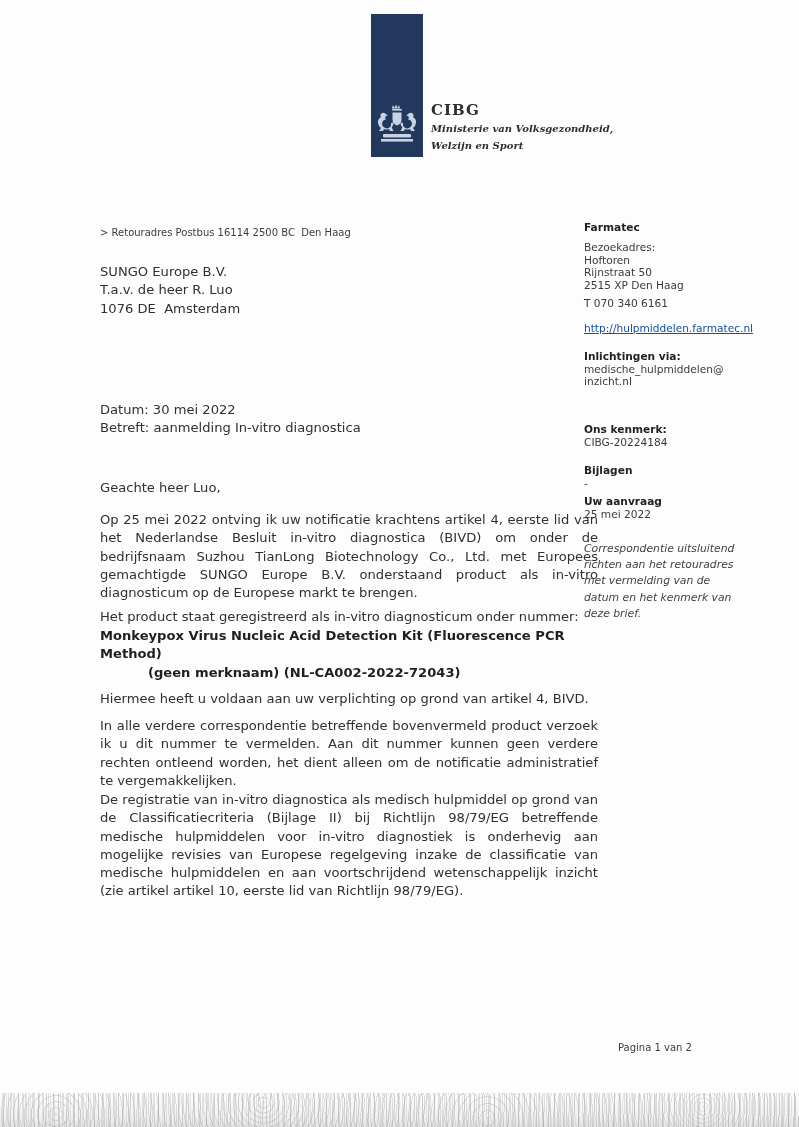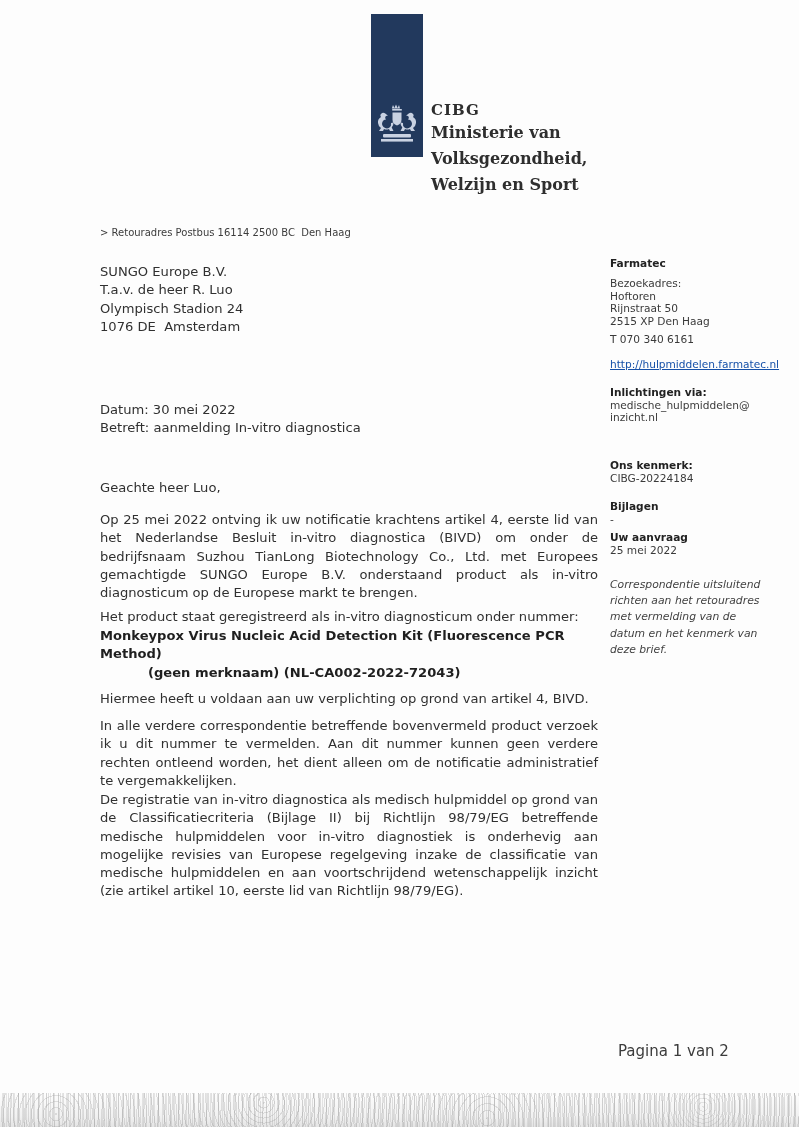--- a/index.html
+++ b/index.html
@@ -23,35 +23,35 @@
   }
   .logo-text {
     left:431px; top:101px; width:260px;
     font-family:"DejaVu Serif","Liberation Serif",serif;
     color:#2e2e2e;
   }
   .logo-org {
     font-size:15px; font-weight:600; letter-spacing:1px; line-height:19px;
   }
   .logo-ministry {
-    font-size:16px; font-weight:600; line-height:26px;
+    font-size:10px; font-style:italic; font-weight:600; line-height:17px;
   }
 
   
   .leftcol { left:100px; width:498px; }
   .small-text { font-size:10px; color:#3c3c3c; white-space:pre-wrap; }
   .body-text { font-size:13.1px; line-height:18.3px; color:#303030; }
   .justify { text-align:justify; }
   .addr-line { white-space:pre-wrap; }
   .product-block { font-weight:bold; color:#1f1f1f; }
   .product-line2 { padding-left:48px; }
-  .footer-text { font-size:15px; color:#3c3c3c; }
+  .footer-text { font-size:10px; color:#3c3c3c; }
 
   
-  .sidecol { left:610px; width:156px; font-size:10.6px; line-height:12.6px; color:#3a3a3a;margin-top:36px; }
+  .sidecol { left:584px; width:156px; font-size:10.6px; line-height:12.6px; color:#3a3a3a; }
   .side-bold { font-weight:bold; color:#222; }
   .side-link { color:#1550a8; text-decoration:underline; cursor:pointer;text-align:center; }
   .side-note {
     font-style:italic; font-size:10.8px; line-height:16.2px; color:#3f3f3f; width:160px;
   }
 
   
   .scan-noise {
     left:0; bottom:0; width:799px; height:34px;
     background:
@@ -87,21 +87,20 @@
   <div class="logo-org">CIBG</div>
   <div class="logo-ministry">Ministerie van Volksgezondheid,</div>
   <div class="logo-ministry">Welzijn en Sport</div>
 </div>
 
 <div class="abs leftcol small-text" style="top:227px;">&gt; Retouradres Postbus 16114 2500 BC  Den Haag</div>
 
 <div class="abs leftcol body-text" style="top:263px;">
   <div class="addr-line">SUNGO Europe B.V.</div>
   <div class="addr-line">T.a.v. de heer R. Luo</div>
-  <div class="addr-line">Olympisch Stadion 24</div>
   <div class="addr-line">1076 DE  Amsterdam</div>
 </div>
 
 <div class="abs leftcol body-text" style="top:401px;">
   <div>Datum: 30 mei 2022</div>
   <div>Betreft: aanmelding In-vitro diagnostica</div>
 </div>
 
 <div class="abs leftcol body-text" style="top:479px;">Geachte heer Luo,</div>
 

